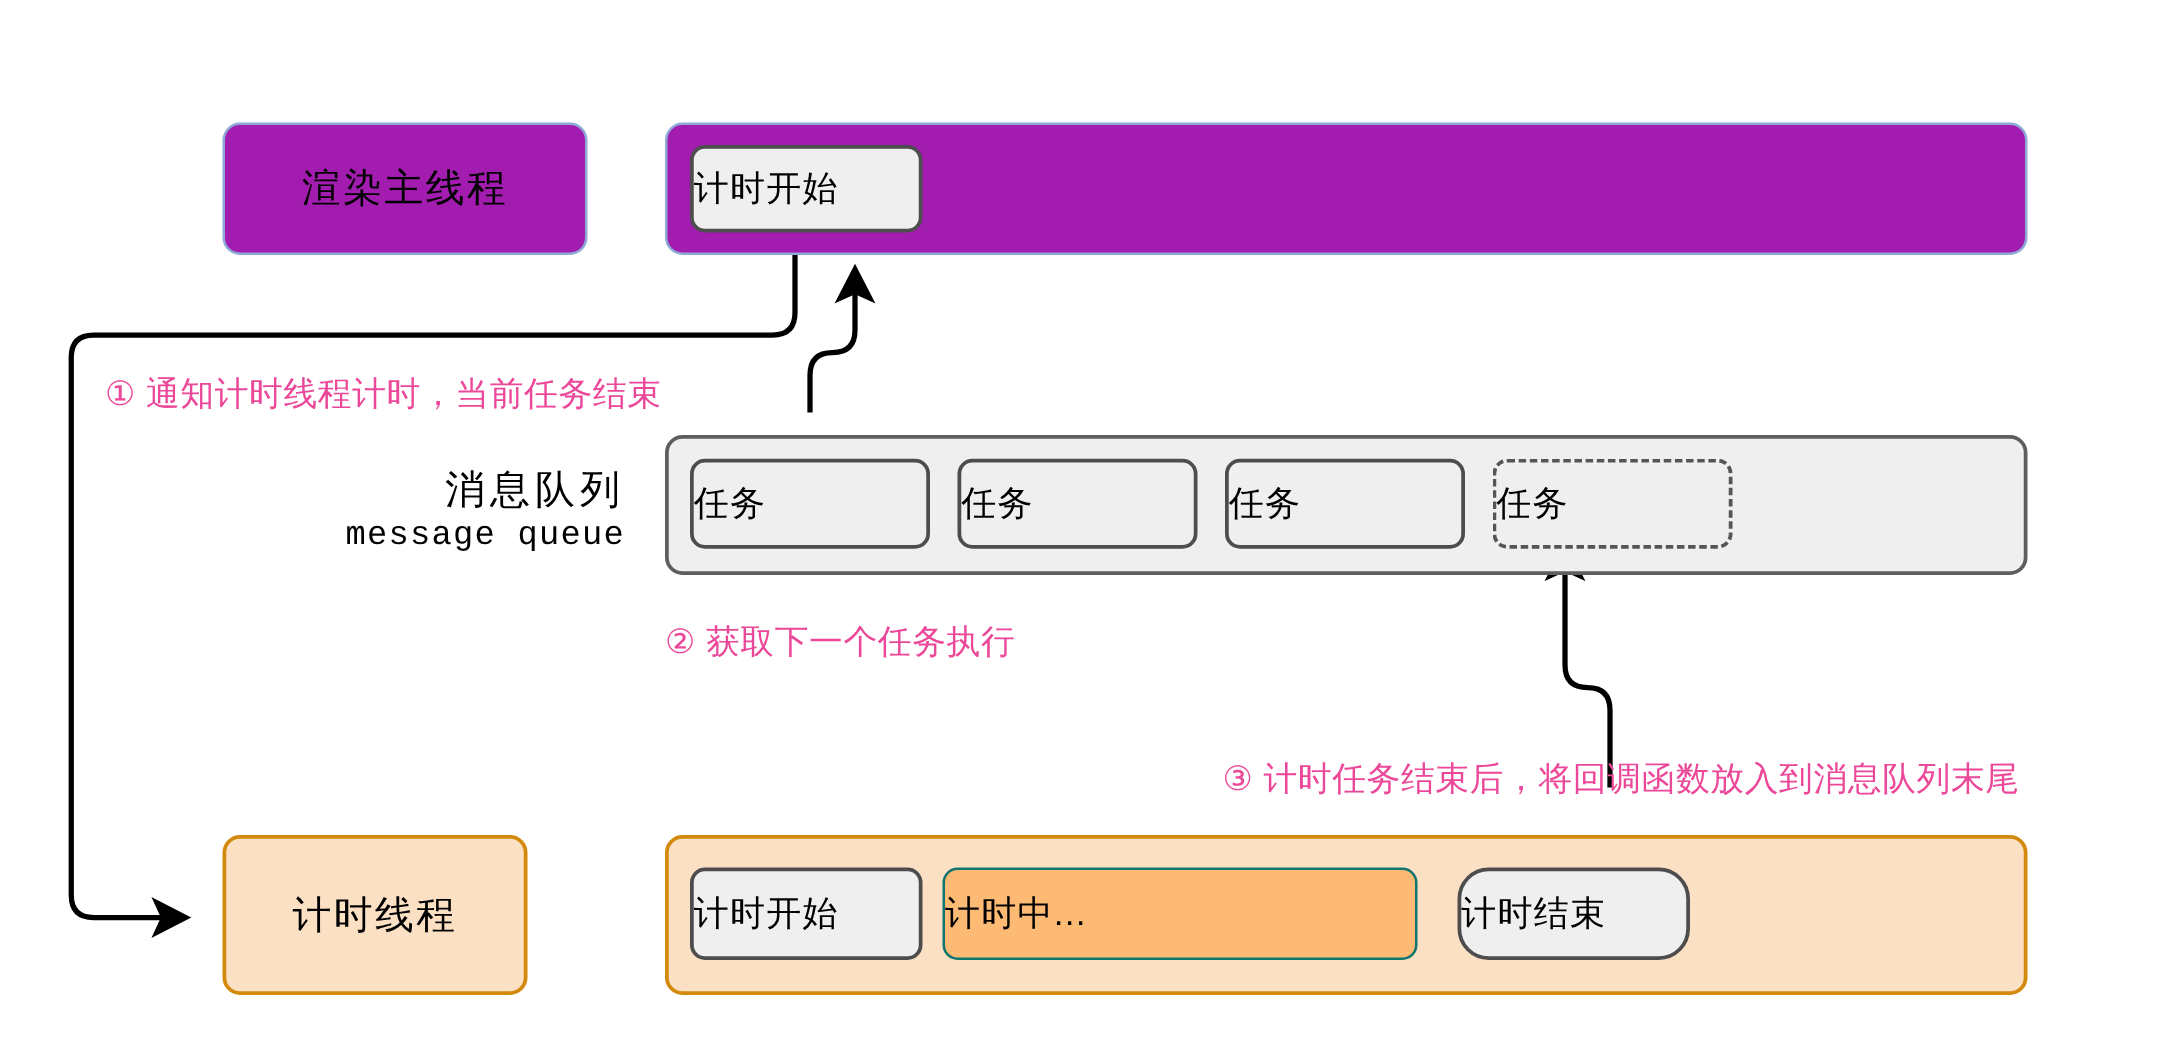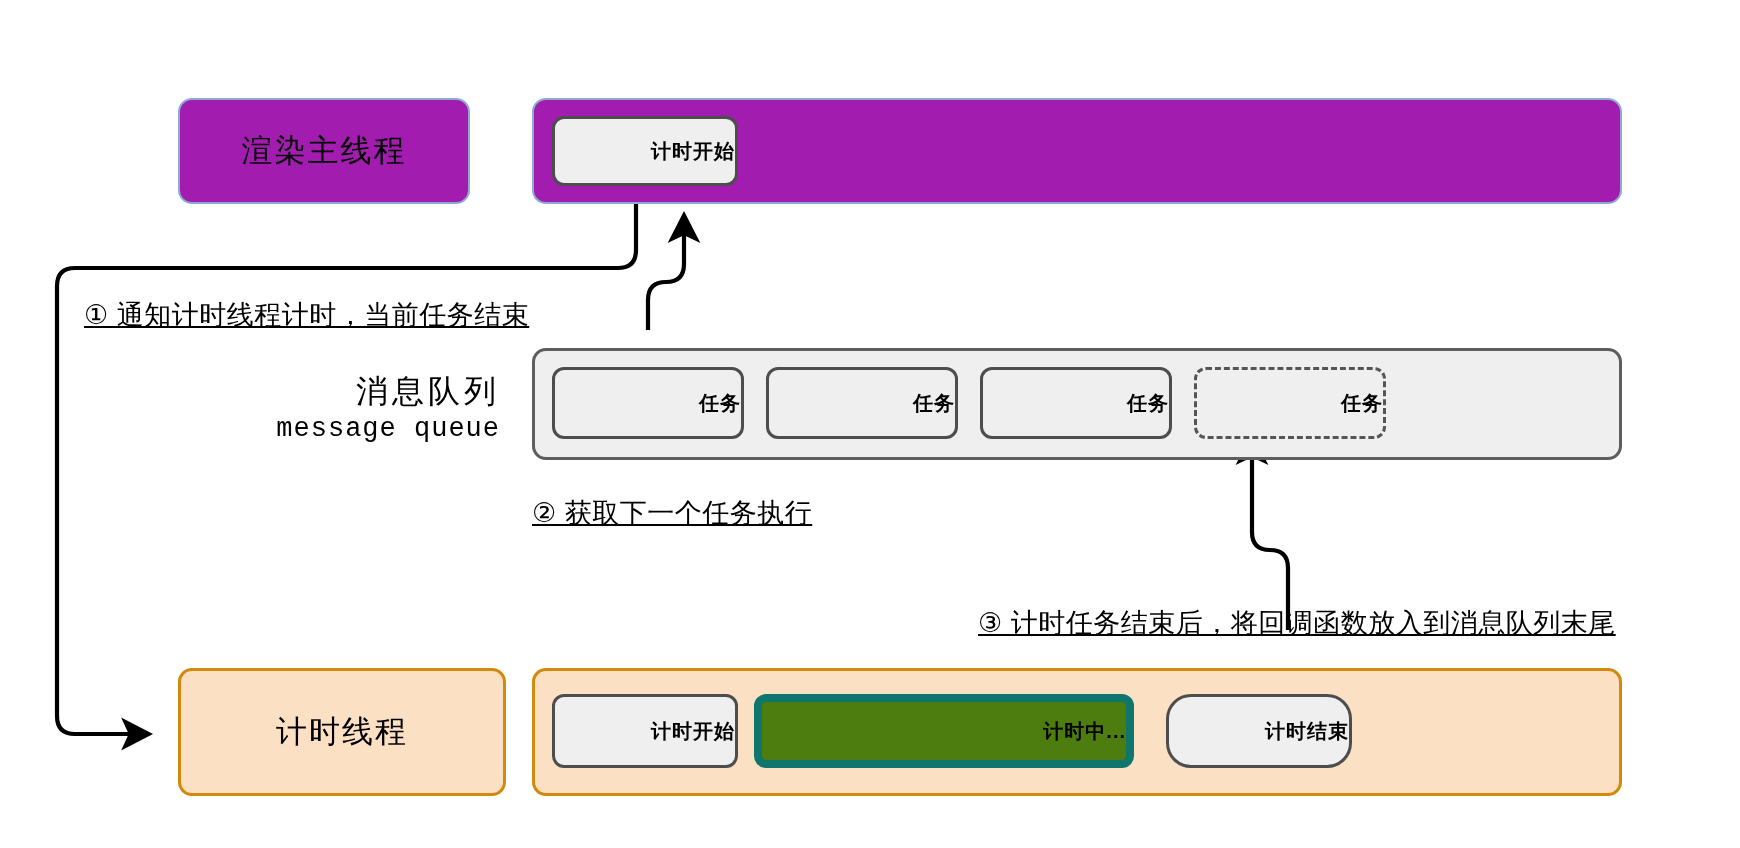--- a/index.html
+++ b/index.html
@@ -62,47 +62,45 @@
     background: #efefef;
     border: 3px solid #5e5e5e;
   }
 
   
   .chip {
     position: absolute;
     box-sizing: border-box;
     display: flex;
     align-items: center;
-    justify-content: flex-end;
+    justify-content: flex-start;
     border-radius: 12px;
-    font-size: 20px;
+    font-size: 28px;
     letter-spacing: 1px;
     white-space: nowrap;
     background: #efefef;
     border: 3px solid #4d4d4d;
     color: #000;
-    font-weight: bold;
   }
   .chip.dashed {
     border-style: dashed;
     background: transparent;
     border-color: #555;
   }
   .chip.orange-chip {
-    background: #4d7c0f;
-    border: 8px solid #0f766e;
+    background: #fdba74;
+    border: 2px solid #0f766e;
   }
 
   .note {
     position: absolute;
     font-size: 27px;
     letter-spacing: 0.5px;
     white-space: nowrap;
-    color: #000000;
-    text-decoration: underline;
+    color: #ec4899;
   }
   .mono-label {
     font-family: "Liberation Mono", "DejaVu Sans Mono", monospace;
     font-size: 27px;
     letter-spacing: 1px;
   }
   .queue-title {
     position: absolute;
     text-align: right;
     line-height: 1.28;
@@ -195,21 +193,21 @@
   </div>
 
   <div class="note" style="left:978px; top:605px;">
     <span>③ 计时任务结束后，将回调函数放入到消息队列末尾</span>
   </div>
 
   <div class="note" style="left:532px; top:495px;">
     <span>② 获取下一个任务执行</span>
   </div>
 
-  <div class="lane-label orange-fill" style="left:178px; top:668px; width:328px; height:128px;">
+  <div class="lane-label orange-fill" style="left:178px; top:668px; width:244px; height:128px;">
     <span>计时线程</span>
   </div>
 
   <div class="lane-strip orange-fill" style="left:532px; top:668px; width:1090px; height:128px;"></div>
 
   <div class="chip" style="left:552px; top:694px; width:186px; height:74px;">
     <span>计时开始</span>
   </div>
 
   <div class="chip orange-chip" style="left:754px; top:694px; width:380px; height:74px;">

